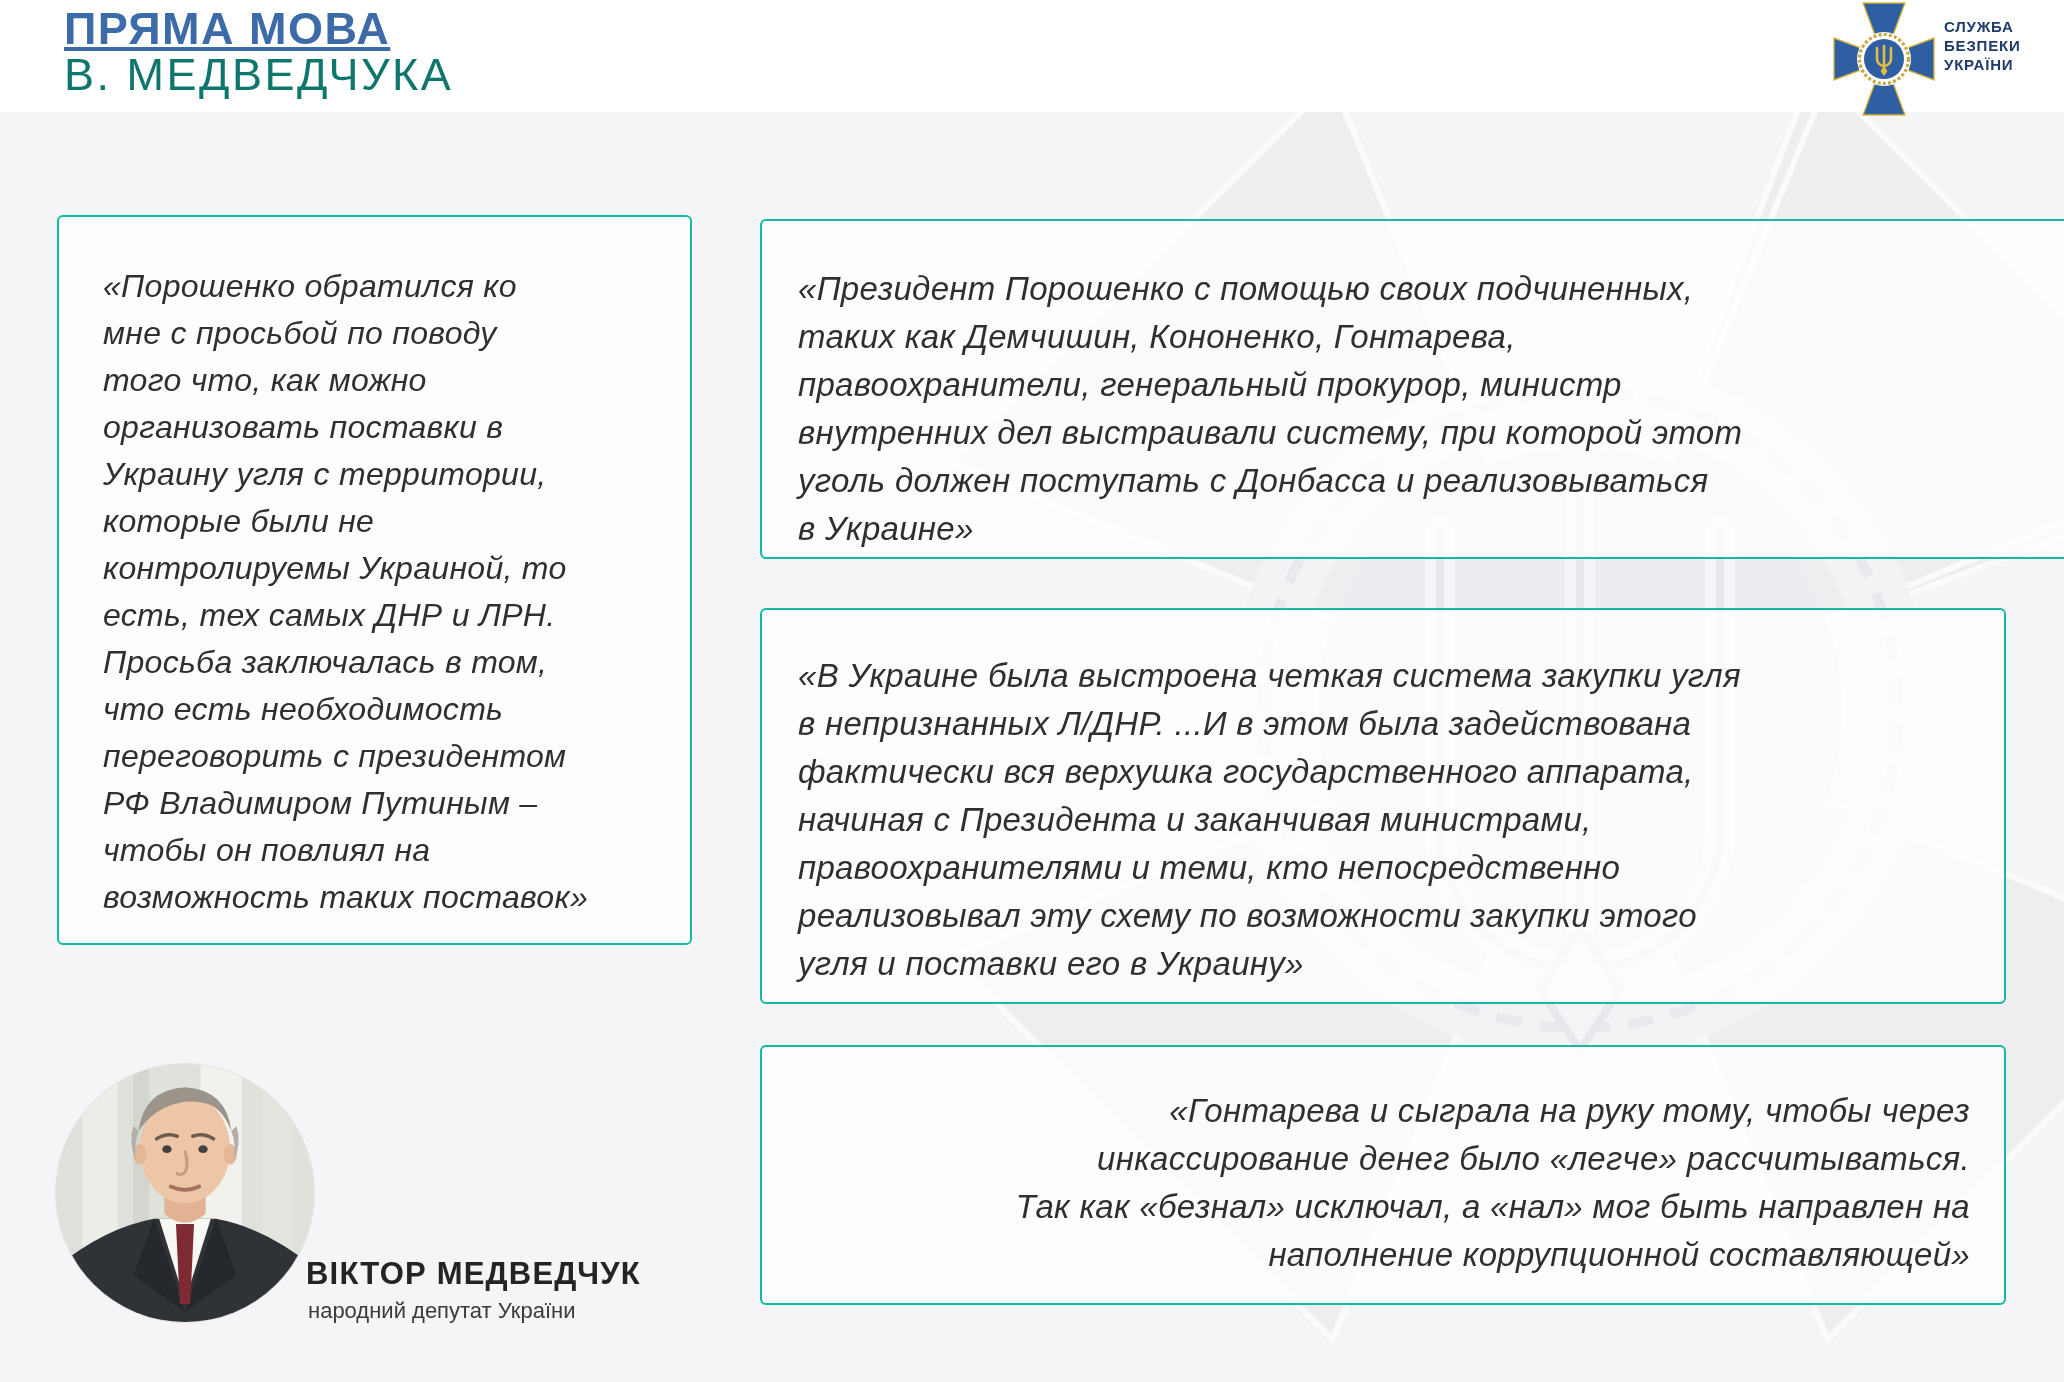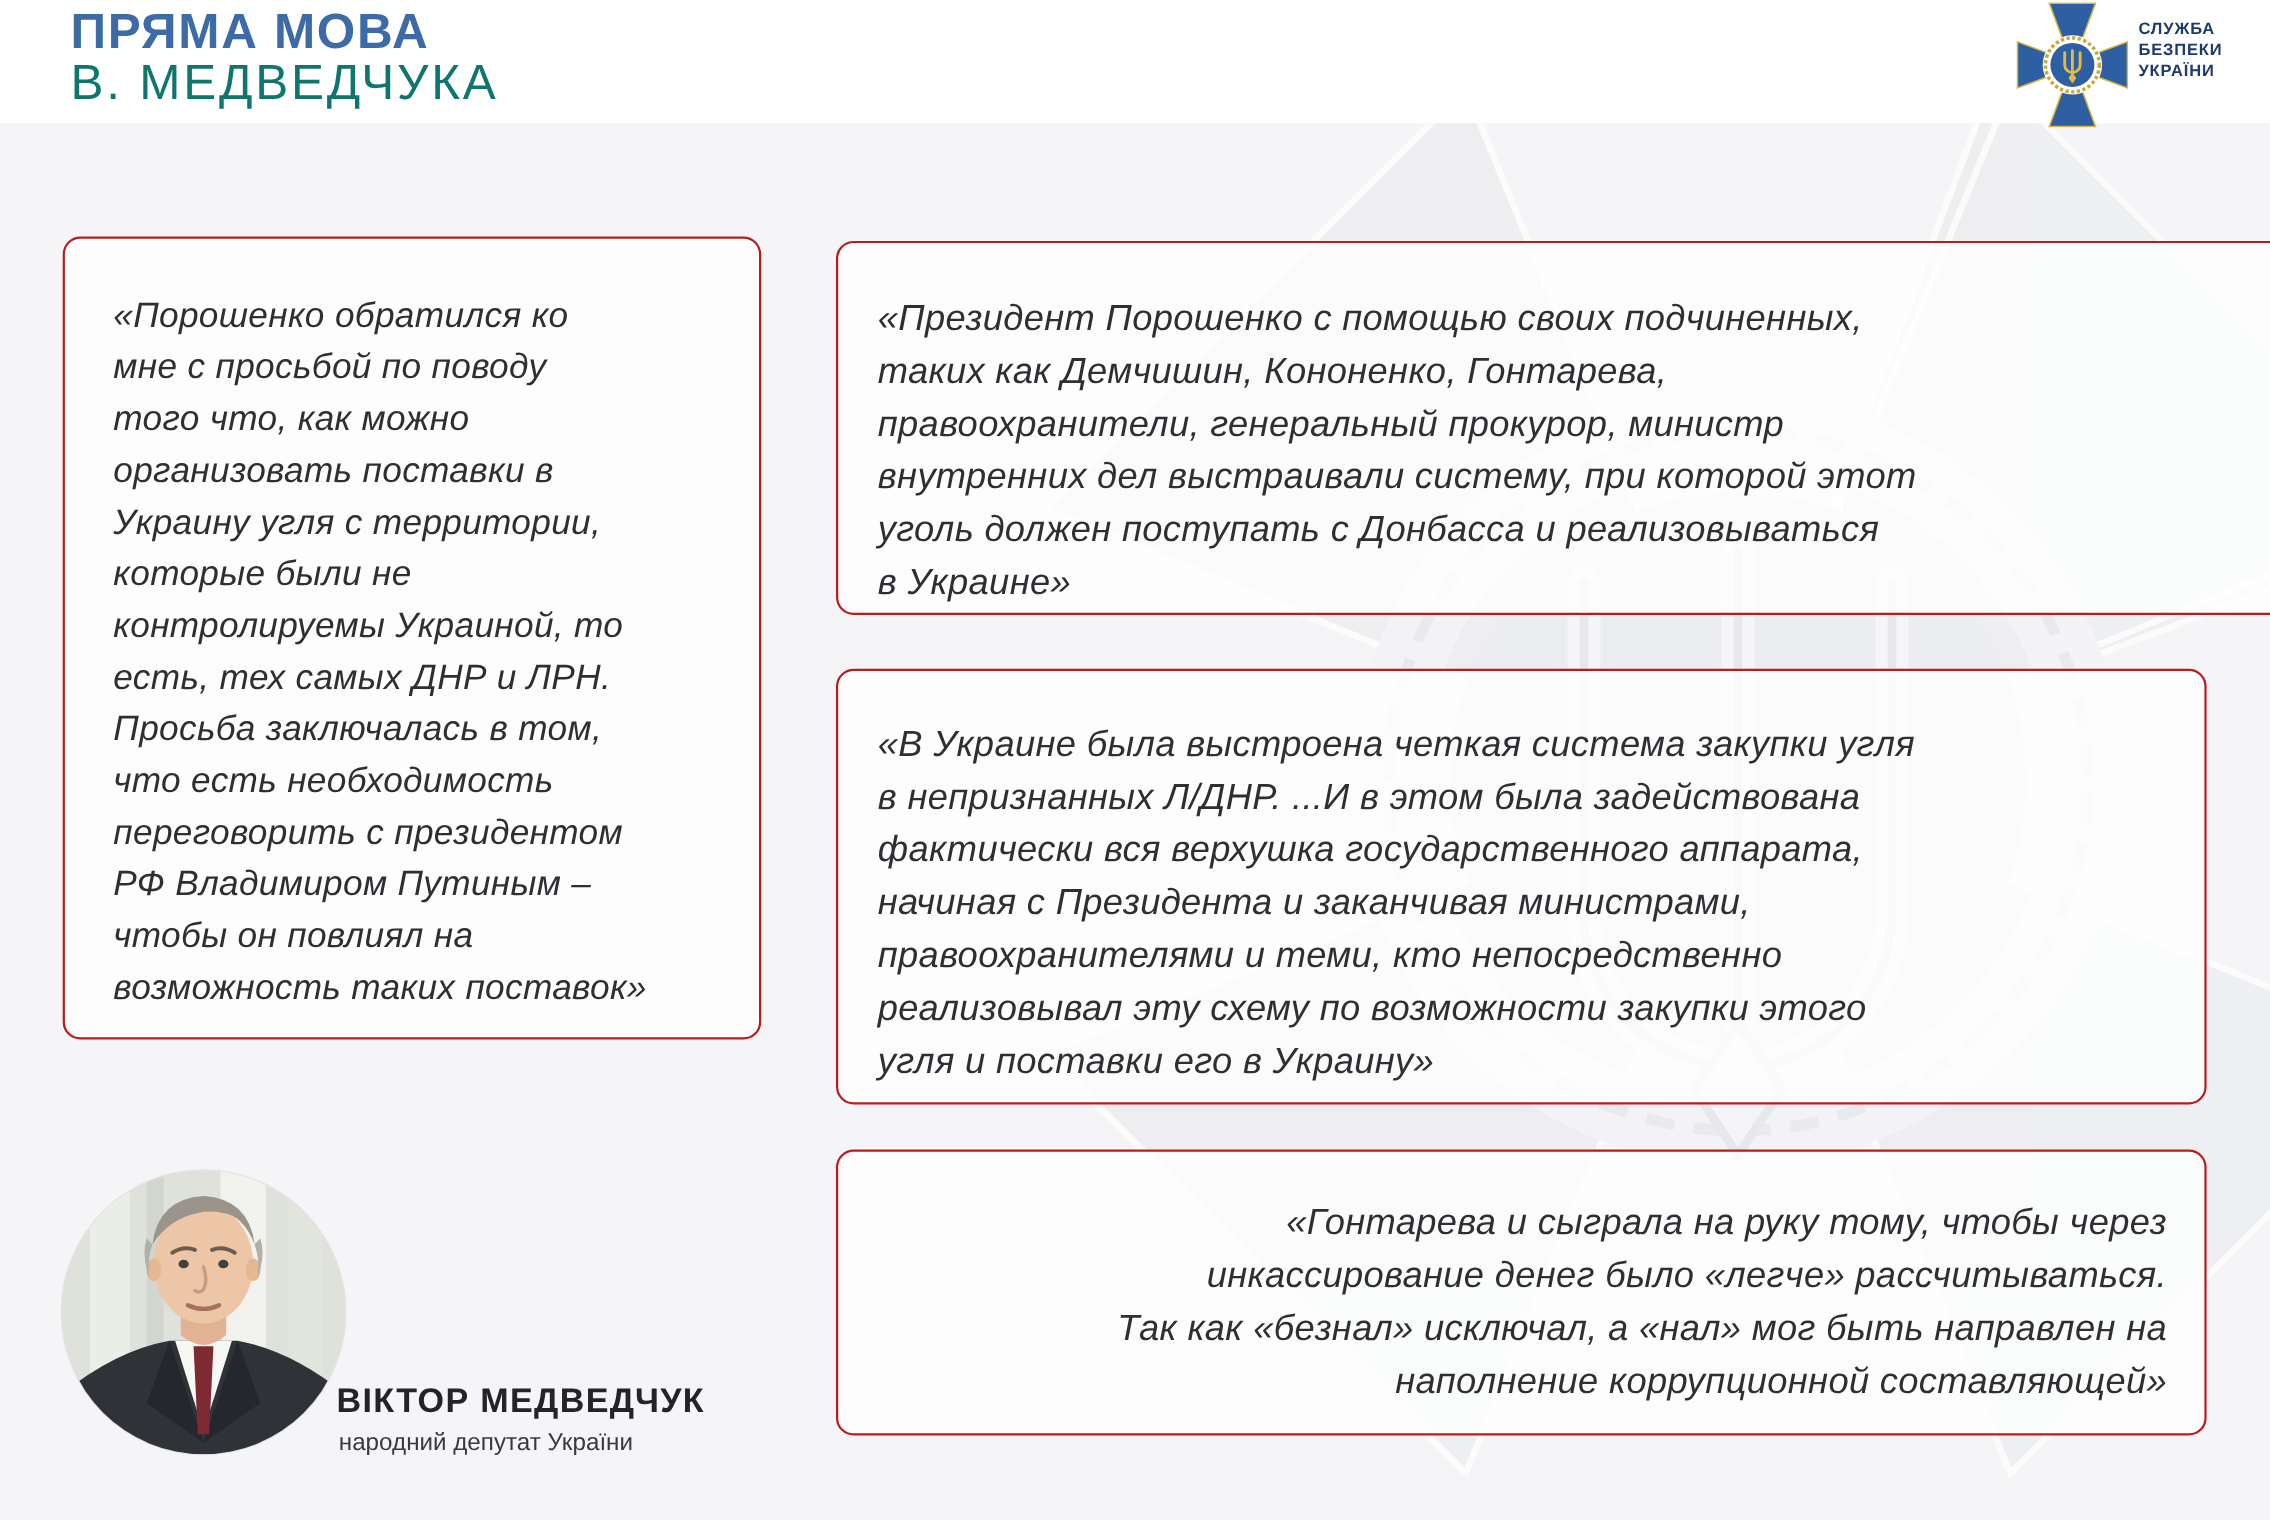--- a/index.html
+++ b/index.html
@@ -7,36 +7,36 @@
     width:2064px;height:1382px;position:relative;overflow:hidden;
     background:#f5f5f7;
     font-family:"Liberation Sans", sans-serif;
     -webkit-font-smoothing:antialiased;
   }
   .abs{position:absolute;}
 
   
   .header-strip{left:0;top:0;width:2064px;height:112px;background:#ffffff;}
   .title{left:64px;top:6px;line-height:46px;}
-  .title .l1{font-size:45px;font-weight:800;letter-spacing:1.5px;color:#3c6ba7;}
+  .title .l1{font-size:45px;font-weight:800;letter-spacing:1.5px;color:#3c6ba7;text-decoration:underline;}
   .title .l2{font-size:45px;font-weight:500;letter-spacing:2.5px;color:#0f766e;}
 
   
   .logo-emblem{left:1833px;top:2px;width:102px;height:114px;}
   .org-name{left:1944px;top:17px;font-size:15px;font-weight:bold;color:#1d3a6b;
             letter-spacing:.8px;line-height:19px;}
 
   
   .watermark{left:880px;top:50px;width:1184px;height:1332px;opacity:.6;}
 
   
   .card{
     background:rgba(255,255,255,.78);
-    border:2px solid #b91c1c;
-    border-radius:16px;
+    border:2px solid #14b8a6;
+    border-radius:6px;
     box-sizing:border-box;
     font-style:italic;
     color:#2f2f33;
     white-space:pre-line;
     letter-spacing:.3px;
   }
   .card-left{left:57px;top:215px;width:635px;height:730px;padding:46px 36px 0 44px;
              font-size:32px;line-height:47px;}
   .card-r1{left:760px;top:219px;width:1450px;height:340px;padding:44px 34px 0 36px;
            font-size:33px;line-height:48px;}

